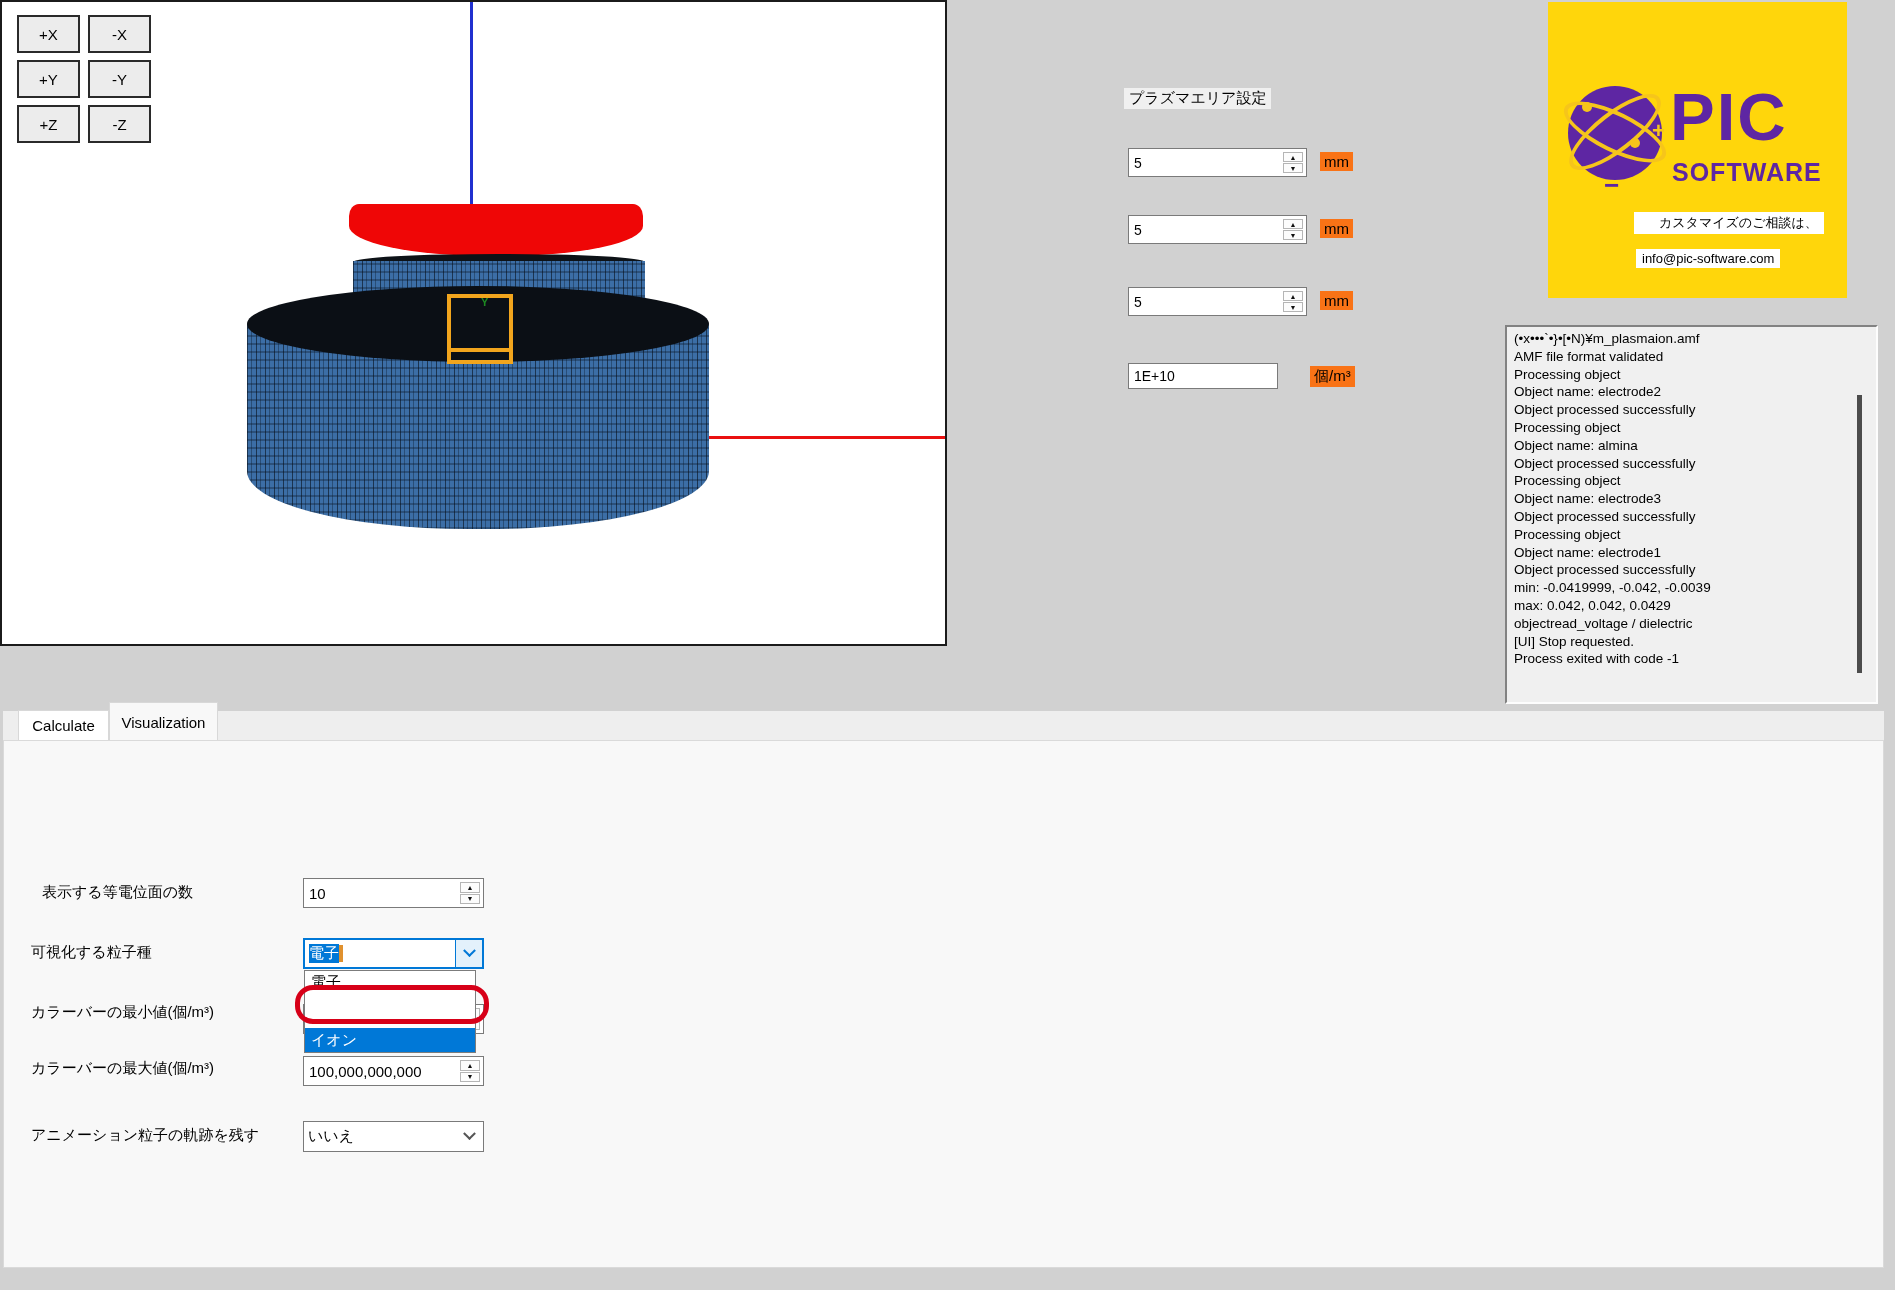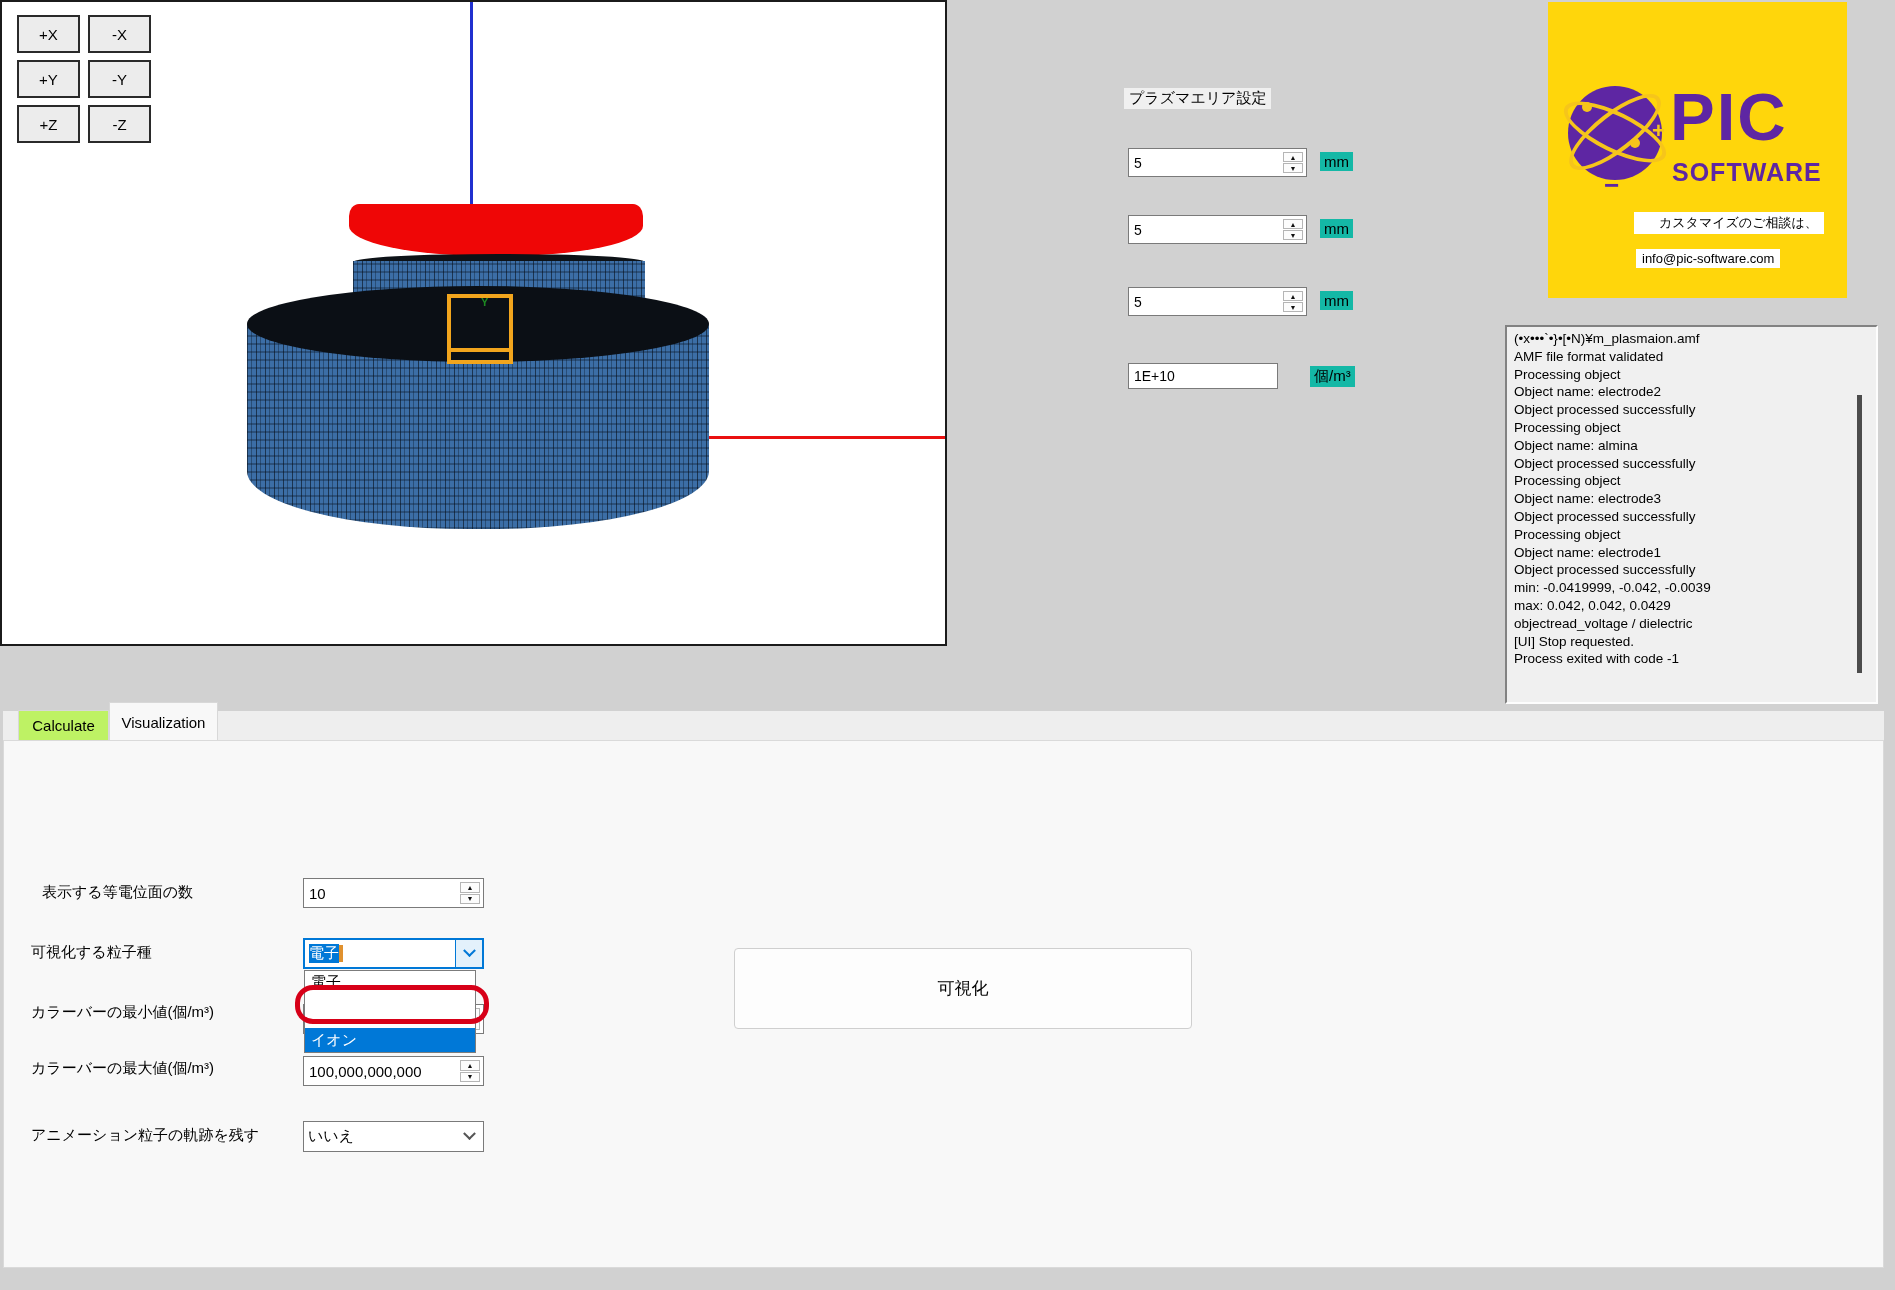--- a/index.html
+++ b/index.html
@@ -24,21 +24,21 @@
   .sel-box { position:absolute; left:445px; top:292px; width:66px; height:70px; border:4px solid #f2a51d; }
   .sel-line { position:absolute; left:449px; top:346px; width:58px; height:4px; background:#f2a51d; }
   .origin-label { position:absolute; left:479px; top:294px; font-size:11px; color:#1d8a22; font-weight:bold; }
 
   
   .plasma-title { position:absolute; left:1124px; top:88px; font-size:15px; background:#f0f0f0; padding:1px 5px; }
   .win-input { position:absolute; background:#fff; border:1px solid #7a7a7a; font-size:14px; font-family:"Liberation Sans","DejaVu Sans",sans-serif; padding:0 24px 0 5px; }
   .win-input.noarrow { padding-right:5px; }
   .spin { position:absolute; top:3px; right:3px; width:20px; bottom:3px; display:flex; flex-direction:column; gap:1px; }
   .spin-btn { flex:1; display:flex; align-items:center; justify-content:center; font-size:7px; color:#111; background:#fcfcfc; border:1px solid #b5b5b5; cursor:default; }
-  .unit { position:absolute; font-size:15px; background:#14b8a6; padding:1px 4px; }
+  .unit { position:absolute; font-size:15px; background:#f97316; padding:1px 4px; }
 
   
   .logo { position:absolute; left:1548px; top:2px; width:299px; height:296px; background:#ffd60b; }
   .atom { position:absolute; left:20px; top:84px; width:94px; height:94px; }
   .atom-circle { position:absolute; inset:0; border-radius:50%; background:#5e26a3; }
   .orbit { position:absolute; left:-9px; top:26px; width:112px; height:40px; border:4px solid #f6c51b; border-radius:50%; }
   .orbit.o2 { transform:rotate(-38deg); }
   .orbit.o1 { transform:rotate(26deg); }
   .edot { position:absolute; width:10px; height:10px; border-radius:50%; background:#f6c51b; }
   .atom-plus { position:absolute; left:84px; top:32px; color:#f6c51b; font-size:22px; font-weight:bold; }
@@ -49,21 +49,21 @@
 
   
   .log { position:absolute; left:1505px; top:325px; width:373px; height:379px; background:#f0f0f0;
     border-top:2px solid #828282; border-left:2px solid #828282; border-bottom:2px solid #fdfdfd; border-right:2px solid #fdfdfd;
     font-size:13.5px; line-height:17.8px; padding:3px 24px 0 7px; white-space:pre-line; overflow:hidden; }
   .log-thumb { position:absolute; left:1857px; top:395px; width:5px; height:278px; background:#4c4c4c; }
 
   
   .tabstrip { position:absolute; left:3px; top:711px; width:1881px; height:29px; background:#eeeeee; }
   .tab { position:absolute; display:flex; align-items:center; justify-content:center; font-size:15px; }
-  .tab.inactive { left:18px; top:710px; width:91px; height:31px; background:#bef264; border:1px solid #d8d8d8; }
+  .tab.inactive { left:18px; top:710px; width:91px; height:31px; background:#ffffff; border:1px solid #d8d8d8; }
   .tab.active { left:109px; top:702px; width:109px; height:39px; background:#f8f8f8; border:1px solid #d8d8d8; border-bottom:none; }
   .page { position:absolute; left:3px; top:740px; width:1881px; height:528px; background:#f8f8f8; border:1px solid #dadada; }
   .page-heading { position:absolute; left:42px; top:12px; font-family:"Liberation Serif","DejaVu Serif",serif; font-size:37px; font-weight:bold; }
   .frm-label { position:absolute; left:27px; font-size:15px; }
 
   
   .combo { position:absolute; background:#fff; display:flex; align-items:center; }
   .combo.focused { border:2px solid #0078d7; }
   .combo.plain { border:1px solid #7a7a7a; }
   .combo-text { flex:1; font-size:15px; padding-left:4px; display:flex; align-items:center; }
@@ -227,16 +227,15 @@
     </div>
 
     <div class="frm-label" style="top:385px;">アニメーション粒子の軌跡を残す</div>
     <div class="combo plain" style="left:299px;top:380px;width:181px;height:31px;">
       <div class="combo-text">いいえ</div>
       <div class="combo-btn">
           <div class="chev gray"></div>
         </div>
     </div>
 
-    <div class="big-button" style="left:730px;top:207px;width:458px;height:81px;">可視化</div>
   </div>
 
 </div>
 
 </body></html>

